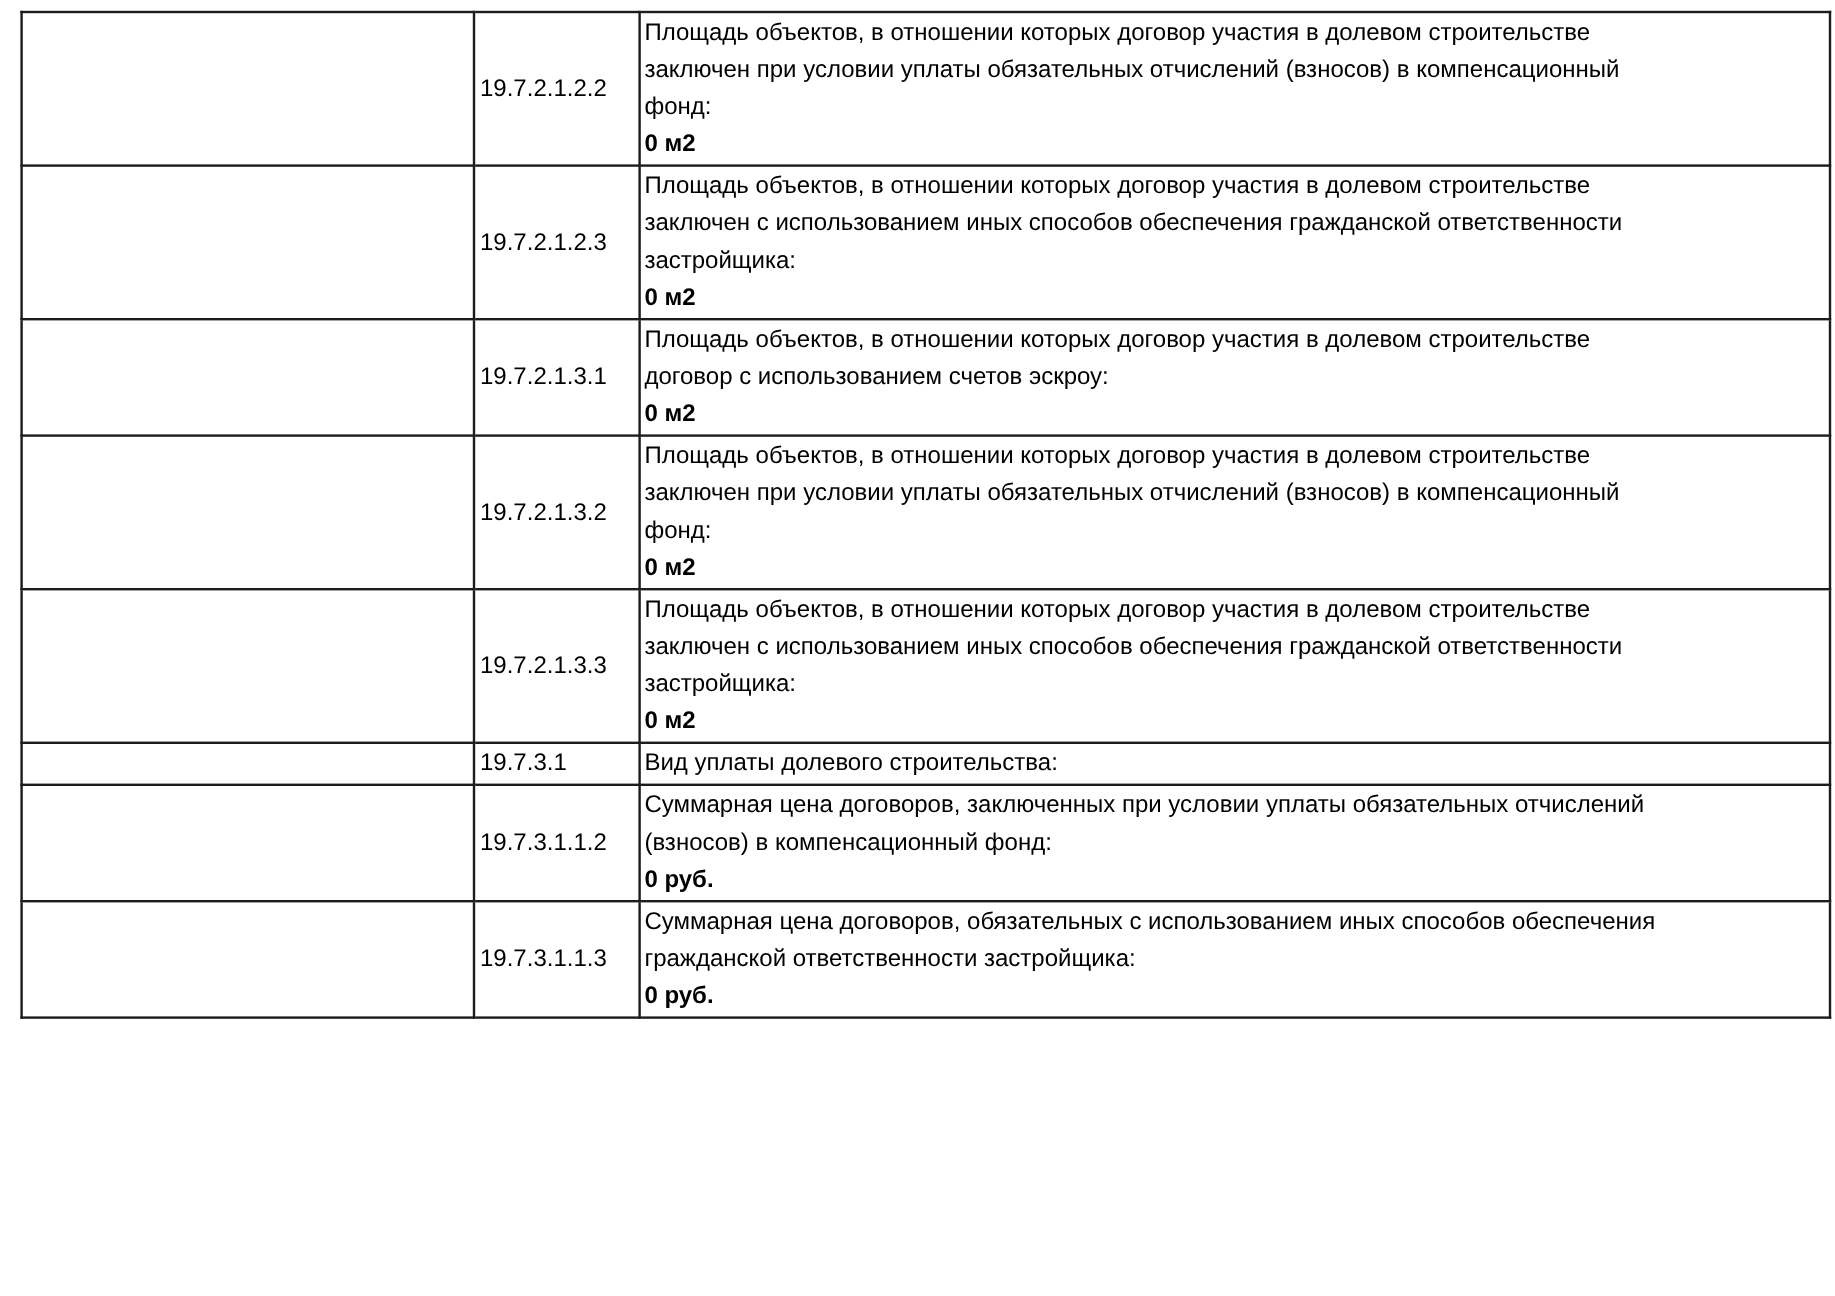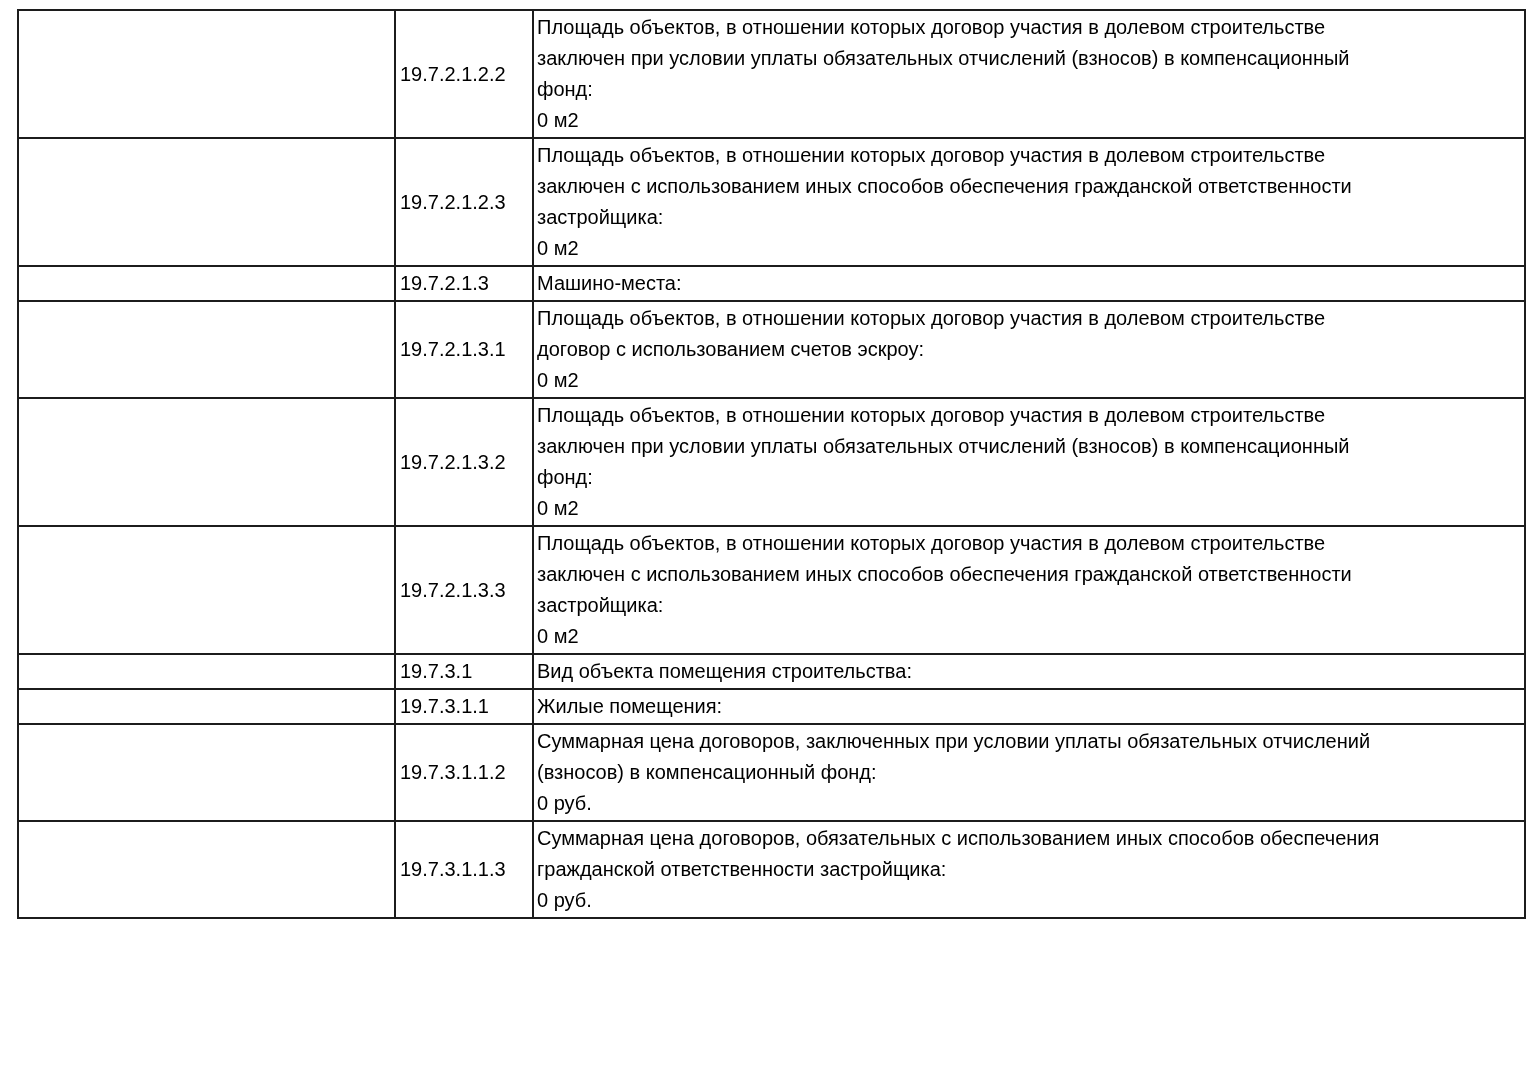--- a/index.html
+++ b/index.html
@@ -23,21 +23,21 @@
     vertical-align: middle;
     padding: 1px 4px 1px 3px;
     font-size: 20px;
     line-height: 31px;
     word-wrap: break-word;
   }
   td.col-empty   { width: 368px; }
   td.col-code    { width: 128px; padding-left: 4px; margin-top: 35px; }
   td.col-content { width: 983px; }
   .line  { white-space: normal; }
-  .value { font-weight: normal; }
+  .value { font-weight: bold; }
 </style>
 </head>
 <body>
 
 <table class="decl-table">
   <tbody>
       <tr>
     <td class="col-empty"></td>
     <td class="col-code">19.7.2.1.2.2</td>
     <td class="col-content">
@@ -48,27 +48,20 @@
         </td>
   </tr>
       <tr>
     <td class="col-empty"></td>
     <td class="col-code">19.7.2.1.2.3</td>
     <td class="col-content">
           <div class="line">Площадь объектов, в отношении которых договор участия в долевом строительстве</div>
           <div class="line">заключен с использованием иных способов обеспечения гражданской ответственности</div>
           <div class="line">застройщика:</div>
           <div class="line value">0 м2</div>
-        </td>
-  </tr>
-      <tr>
-    <td class="col-empty"></td>
-    <td class="col-code">19.7.2.1.3</td>
-    <td class="col-content">
-          <div class="line">Машино-места:</div>
         </td>
   </tr>
       <tr>
     <td class="col-empty"></td>
     <td class="col-code">19.7.2.1.3.1</td>
     <td class="col-content">
           <div class="line">Площадь объектов, в отношении которых договор участия в долевом строительстве</div>
           <div class="line">договор с использованием счетов эскроу:</div>
           <div class="line value">0 м2</div>
         </td>
@@ -90,28 +83,21 @@
           <div class="line">Площадь объектов, в отношении которых договор участия в долевом строительстве</div>
           <div class="line">заключен с использованием иных способов обеспечения гражданской ответственности</div>
           <div class="line">застройщика:</div>
           <div class="line value">0 м2</div>
         </td>
   </tr>
       <tr>
     <td class="col-empty"></td>
     <td class="col-code">19.7.3.1</td>
     <td class="col-content">
-          <div class="line">Вид объекта помещения строительства:</div>
-        </td>
-  </tr>
-      <tr>
-    <td class="col-empty"></td>
-    <td class="col-code">19.7.3.1.1</td>
-    <td class="col-content">
-          <div class="line">Жилые помещения:</div>
+          <div class="line">Вид уплаты долевого строительства:</div>
         </td>
   </tr>
       <tr>
     <td class="col-empty"></td>
     <td class="col-code">19.7.3.1.1.2</td>
     <td class="col-content">
           <div class="line">Суммарная цена договоров, заключенных при условии уплаты обязательных отчислений</div>
           <div class="line">(взносов) в компенсационный фонд:</div>
           <div class="line value">0 руб.</div>
         </td>

